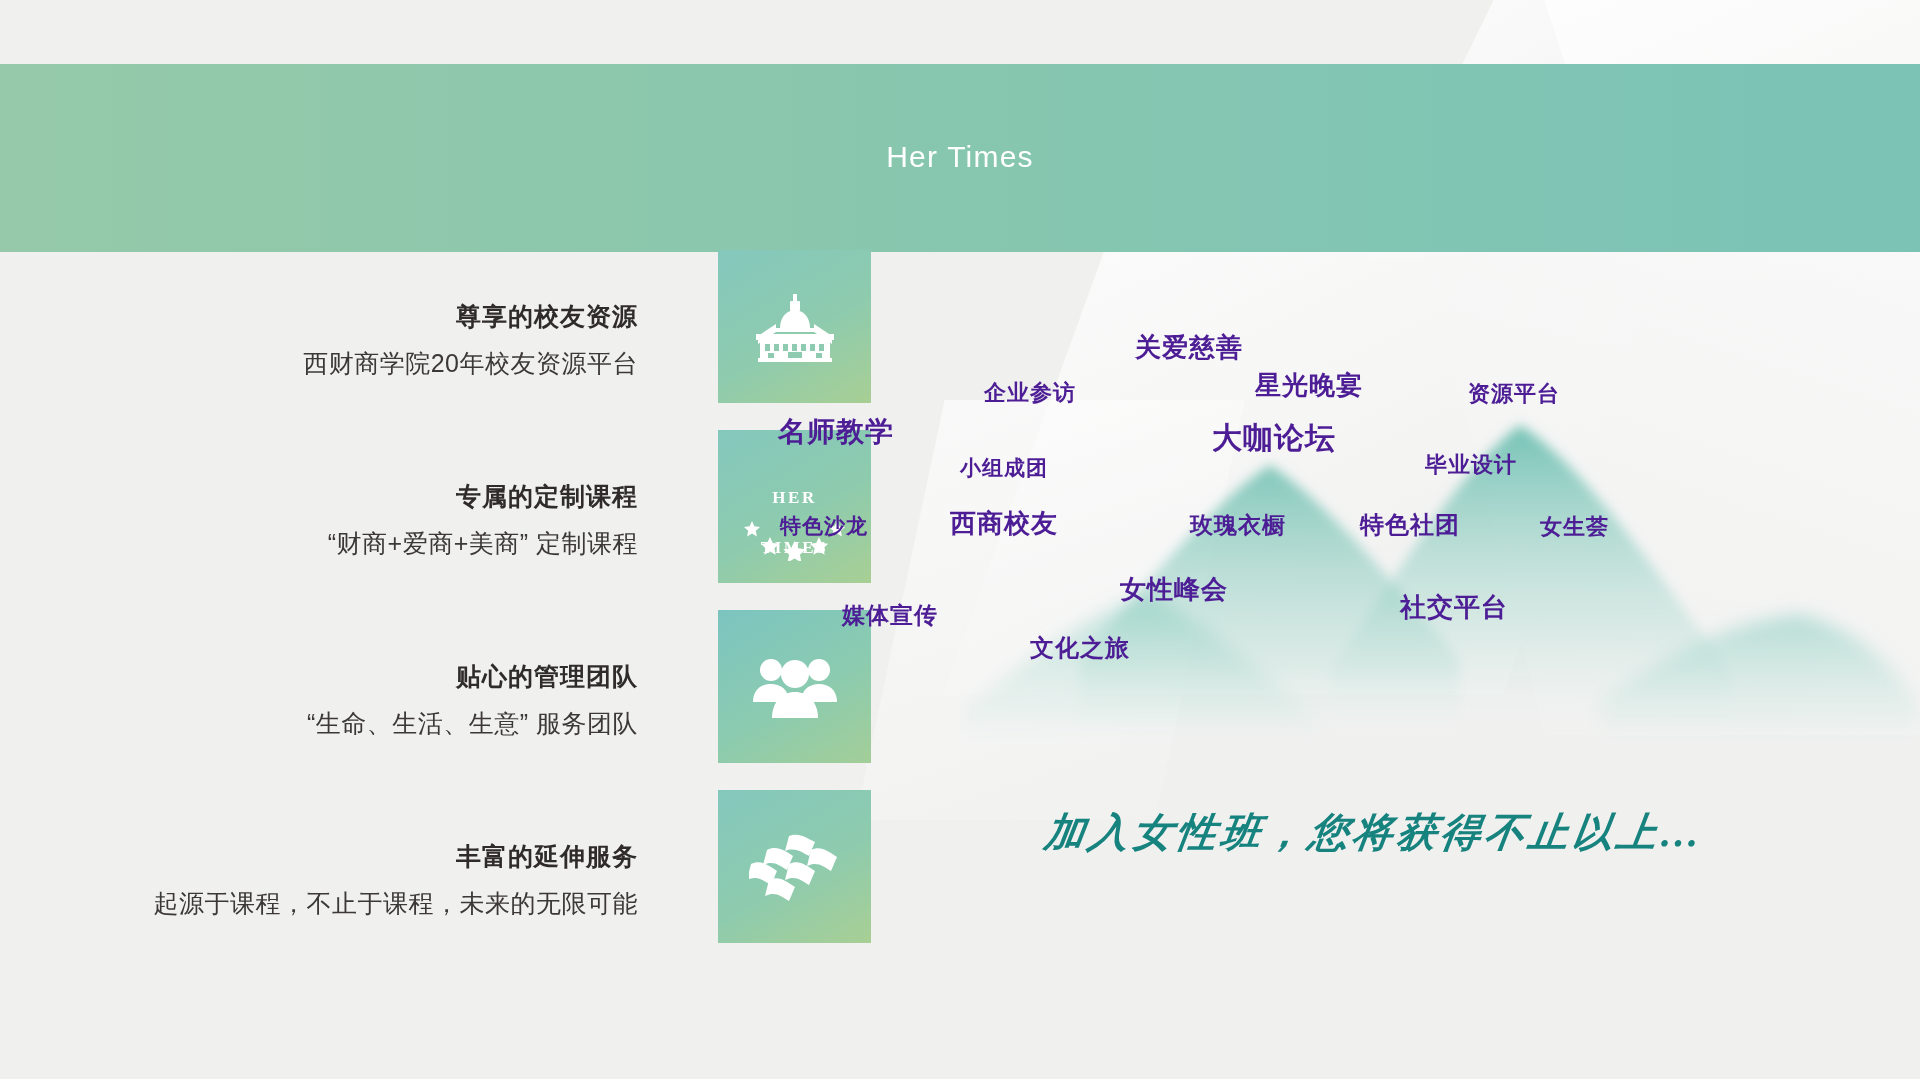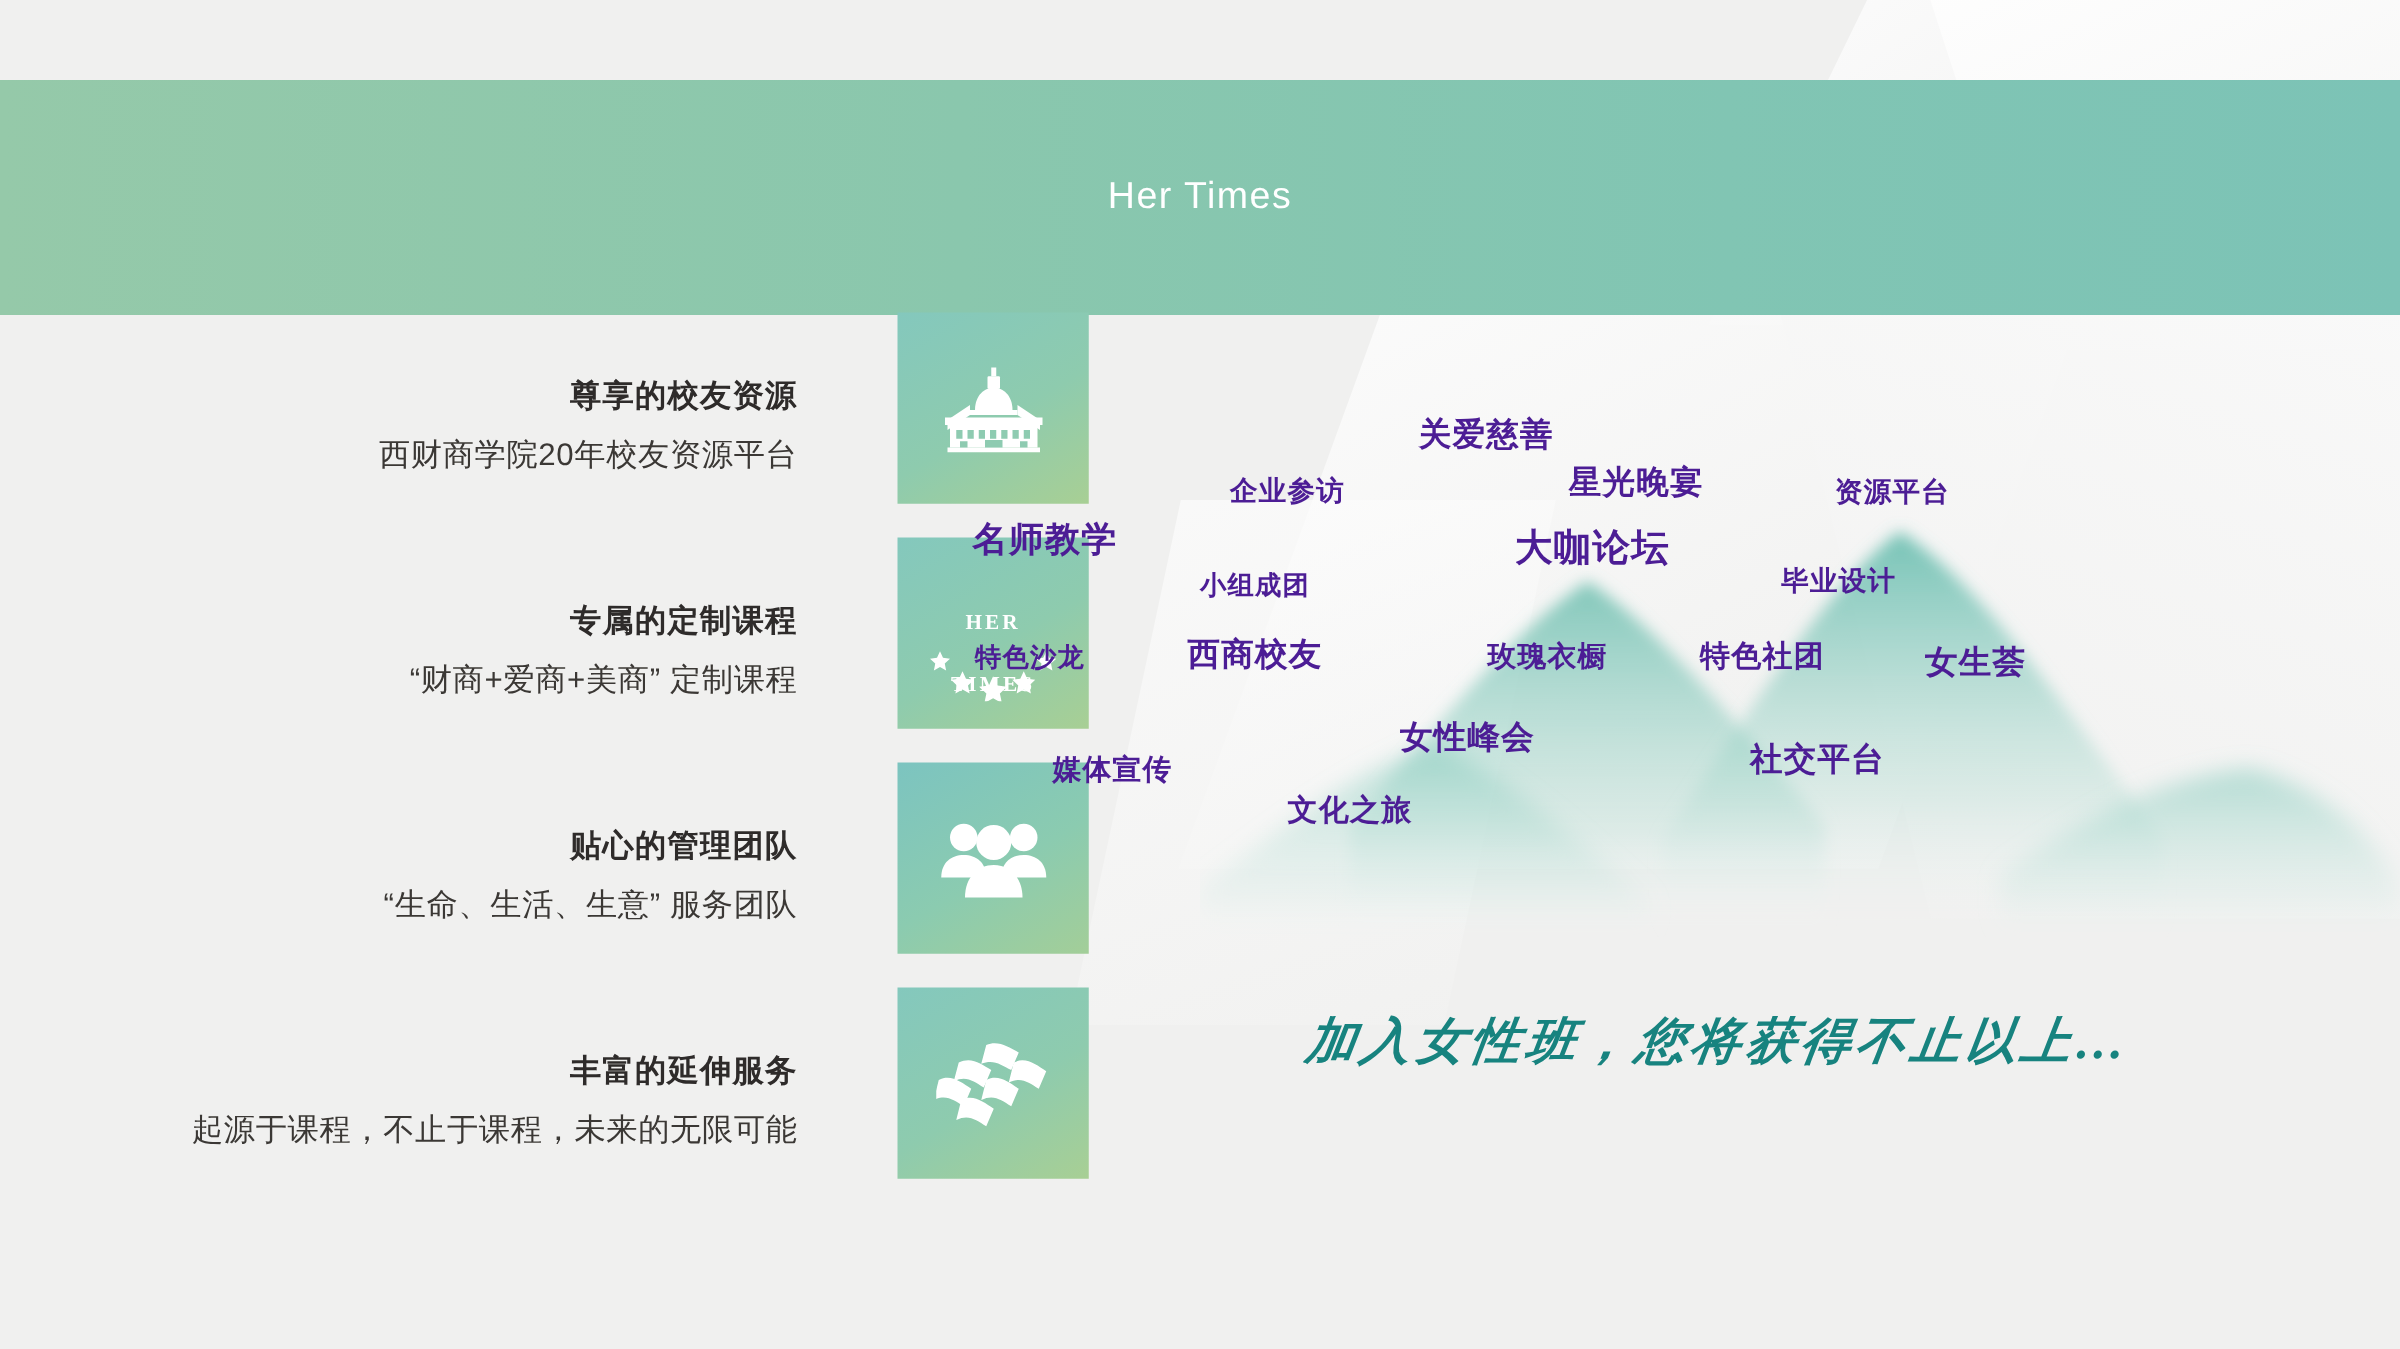--- a/index.html
+++ b/index.html
@@ -267,21 +267,21 @@
   <span class="kw" style="left:295px;top:38px;font-size:26px;">星光晚宴</span>
   <span class="kw" style="left:508px;top:49px;font-size:22px;">资源平台</span>
   <span class="kw" style="left:-182px;top:83px;font-size:28px;">名师教学</span>
   <span class="kw" style="left:252px;top:88px;font-size:30px;">大咖论坛</span>
   <span class="kw" style="left:0px;top:124px;font-size:21px;">小组成团</span>
   <span class="kw" style="left:465px;top:120px;font-size:22px;">毕业设计</span>
   <span class="kw" style="left:-180px;top:182px;font-size:21px;">特色沙龙</span>
   <span class="kw" style="left:-10px;top:176px;font-size:26px;">西商校友</span>
   <span class="kw" style="left:230px;top:180px;font-size:23px;">玫瑰衣橱</span>
   <span class="kw" style="left:400px;top:179px;font-size:24px;">特色社团</span>
-  <span class="kw" style="left:580px;top:182px;font-size:26px;font-family:Liberation Mono, monospace;">女生荟</span>
+  <span class="kw" style="left:580px;top:182px;font-size:22px;font-family:Liberation Mono, monospace;">女生荟</span>
   <span class="kw" style="left:160px;top:242px;font-size:26px;">女性峰会</span>
   <span class="kw" style="left:-118px;top:270px;font-size:23px;">媒体宣传</span>
   <span class="kw" style="left:440px;top:260px;font-size:26px;">社交平台</span>
   <span class="kw" style="left:70px;top:302px;font-size:24px;">文化之旅</span>
 
 </div>
 
 <div class="tagline">加入女性班，您将获得不止以上…</div>
 
 </body></html>

